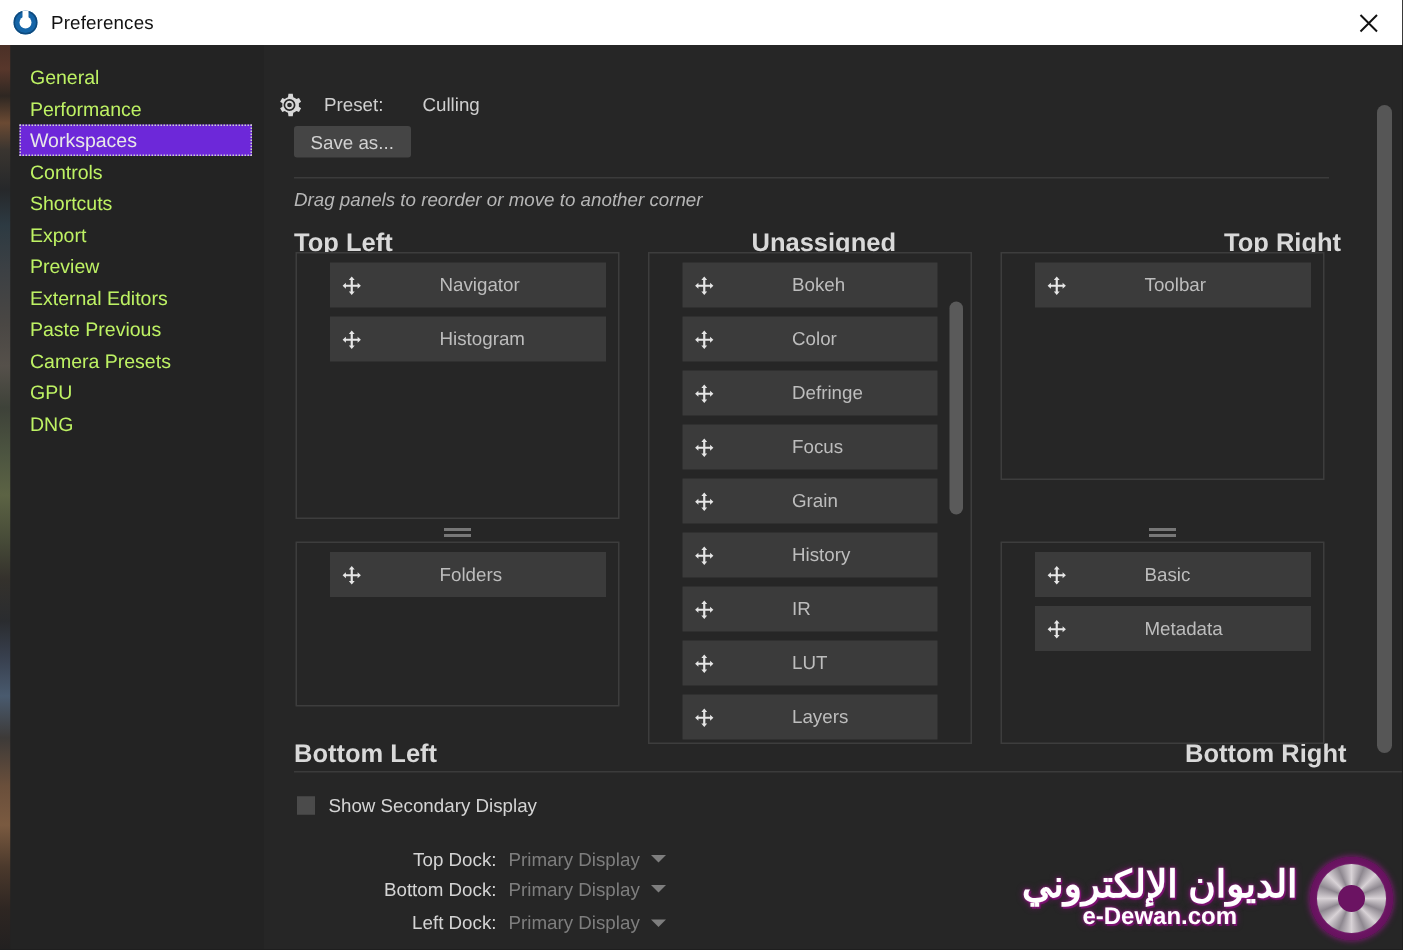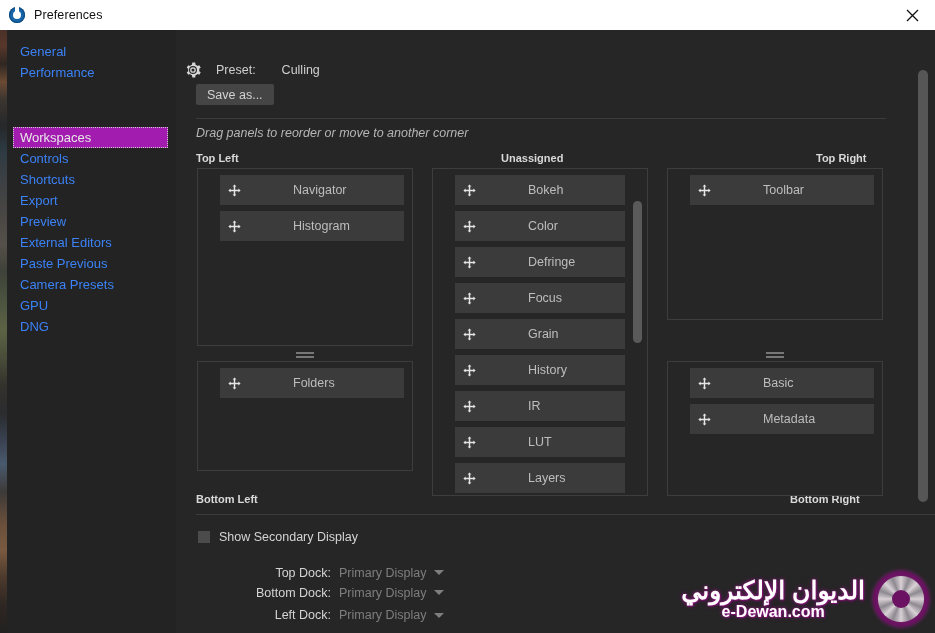--- a/index.html
+++ b/index.html
@@ -81,30 +81,29 @@
     width: 169px; height: 603px;
     background: #232323;
     padding-top: 11px;
   }
   .nav-item {
     height: 21px;
     line-height: 21px;
     margin: 0 8px 0 6px;
     padding-left: 7px;
     font-size: 13px;
-    color: #3b82f6;
+    color: #bef264;
     white-space: nowrap;
     cursor: default;
   }
   .nav-item.selected {
-    background: #a21caf;
+    background: #6d28d9;
     outline: 1px dotted #cfcfcf;
     outline-offset: -1px;
     color: #e8e8e8;
-    margin-top: 44px;
   }
 
   
   .content {
     position: absolute; left: 176px; top: 30px;
     width: 759px; height: 603px;
     background: #262626;
     overflow: hidden;
   }
 
@@ -135,21 +134,21 @@
     width: 690px; height: 1px; background: #3b3b3b;
   }
   .drag-hint {
     position: absolute; left: 20px; top: 96px;
     font-size: 12.5px; font-style: italic; color: #b6b6b6;
   }
 
   
   .col-heading {
     position: absolute;
-    font-size: 11px; font-weight: bold; color: #d9d9d9;
+    font-size: 17px; font-weight: bold; color: #d9d9d9;
     white-space: nowrap;
   }
   .h-topleft     { left: 20px;  top: 122px; }
   .h-unassigned  { left: 325px; top: 122px; }
   .h-topright    { left: 640px; top: 122px; text-align: right; }
   .h-bottomleft  { left: 20px;  top: 463px; }
   .h-bottomright { left: 614px; top: 463px; }
 
   
   .group-box {

